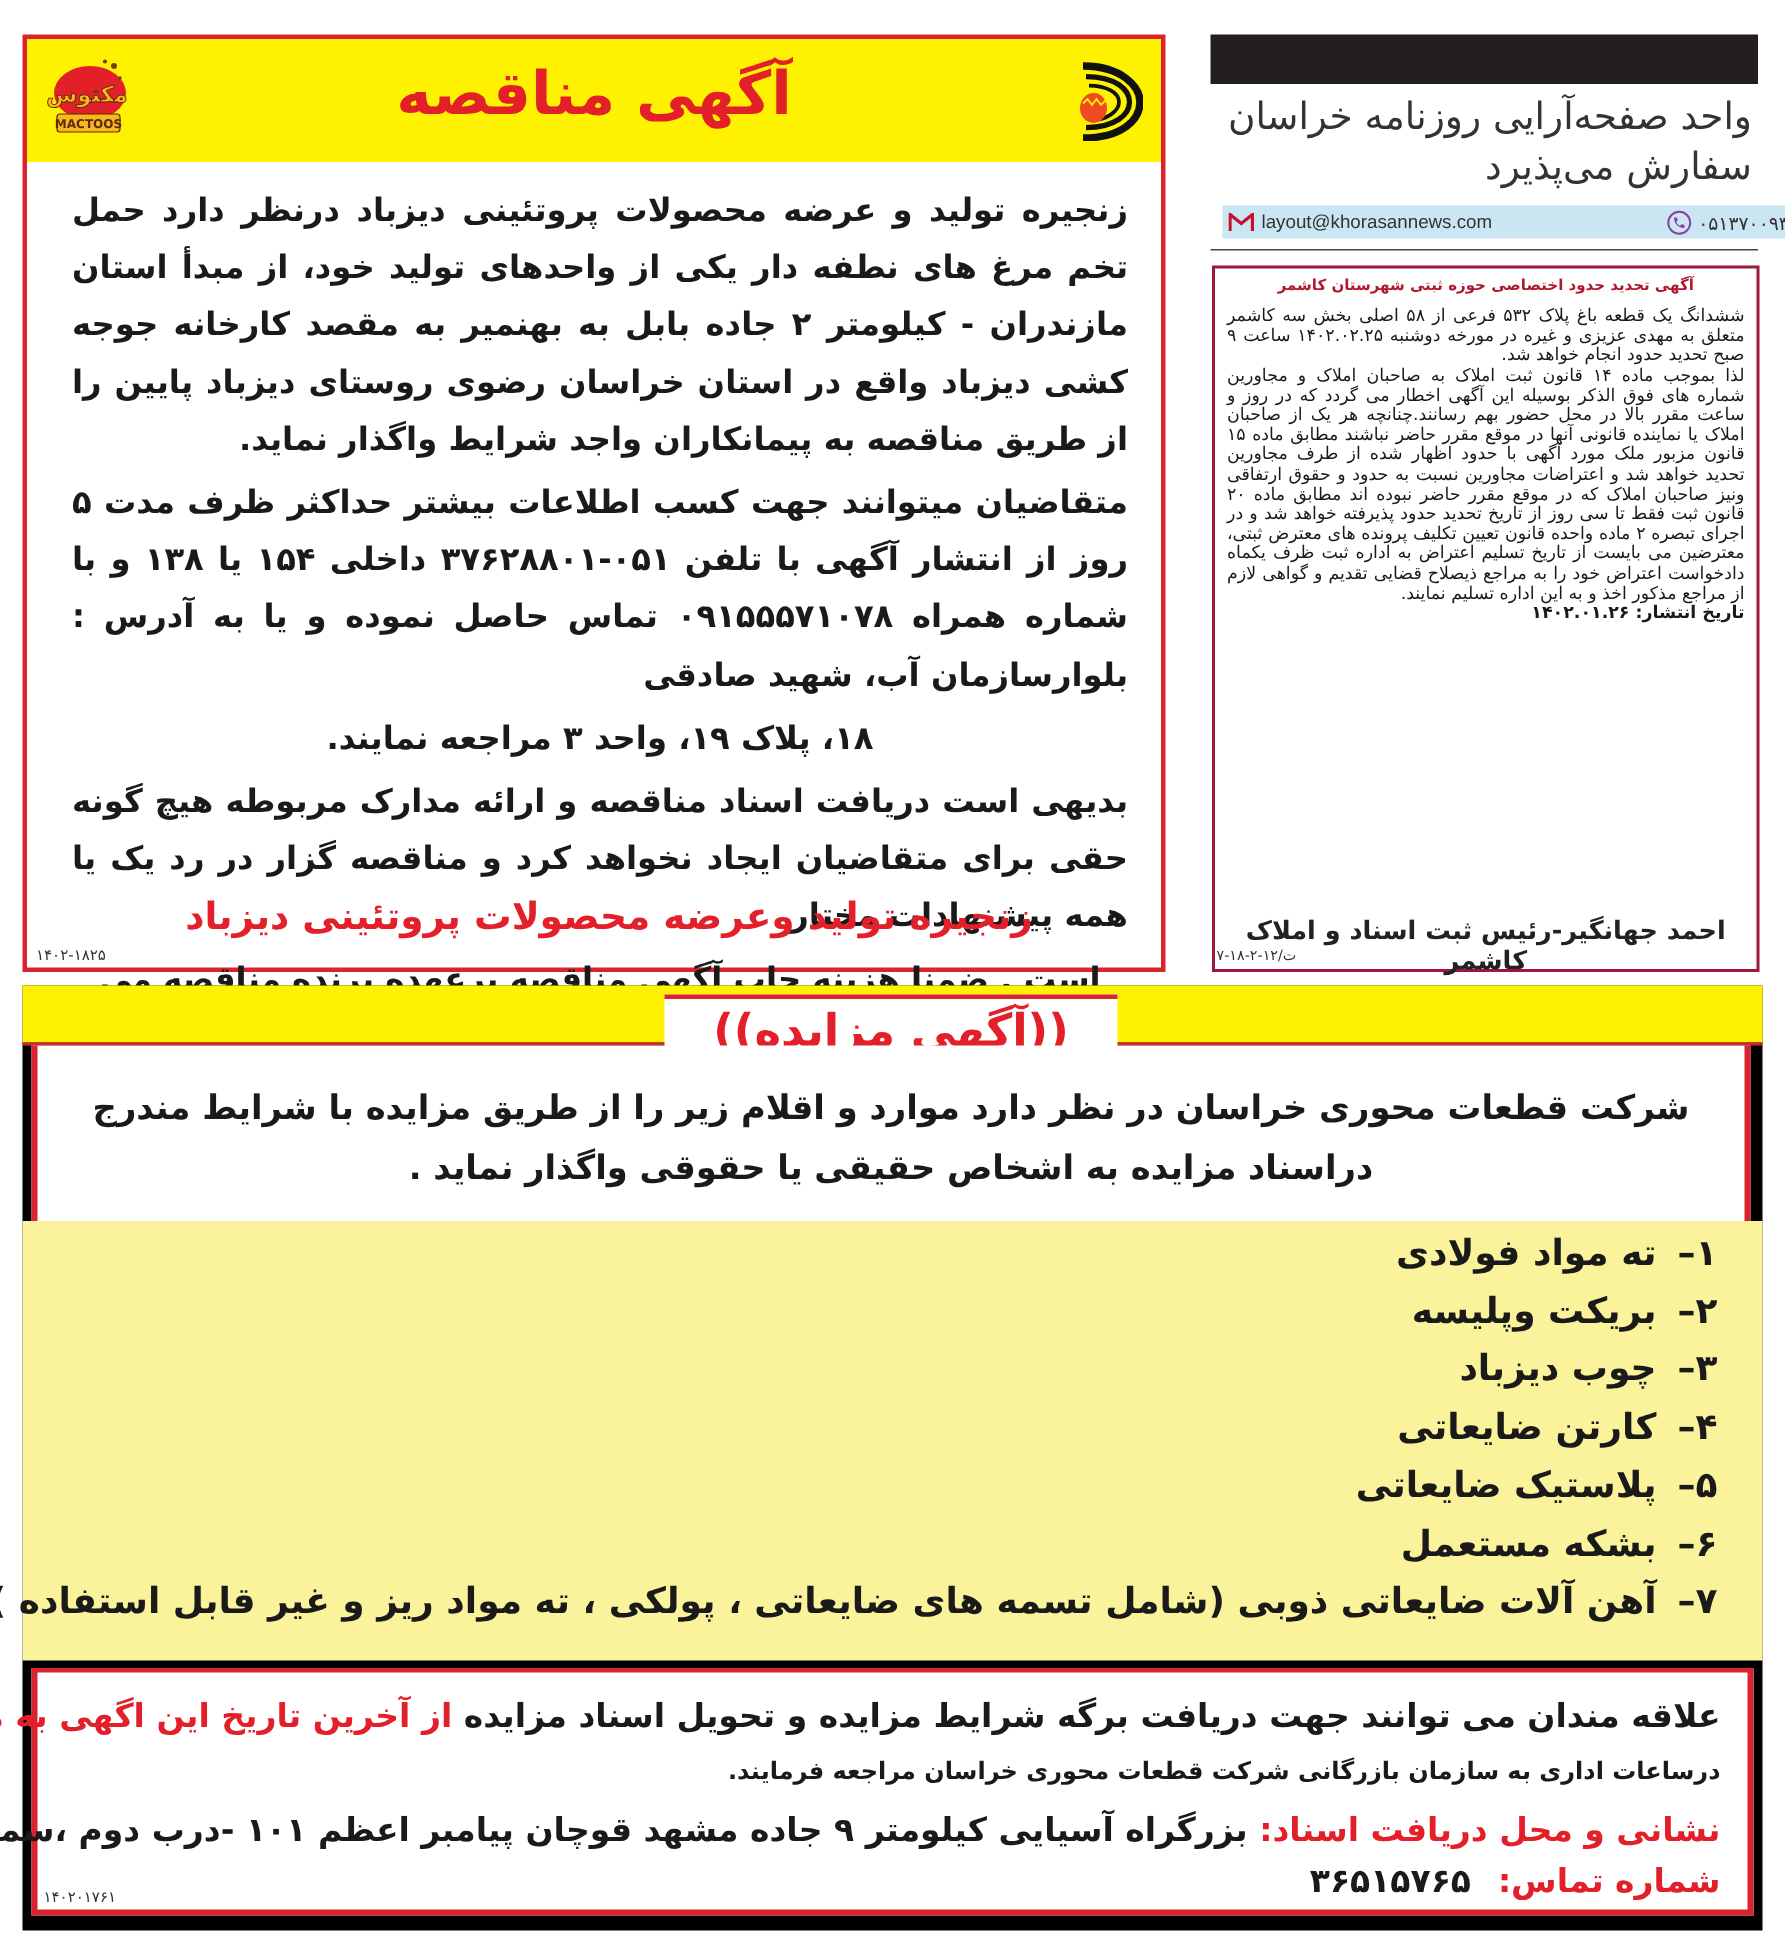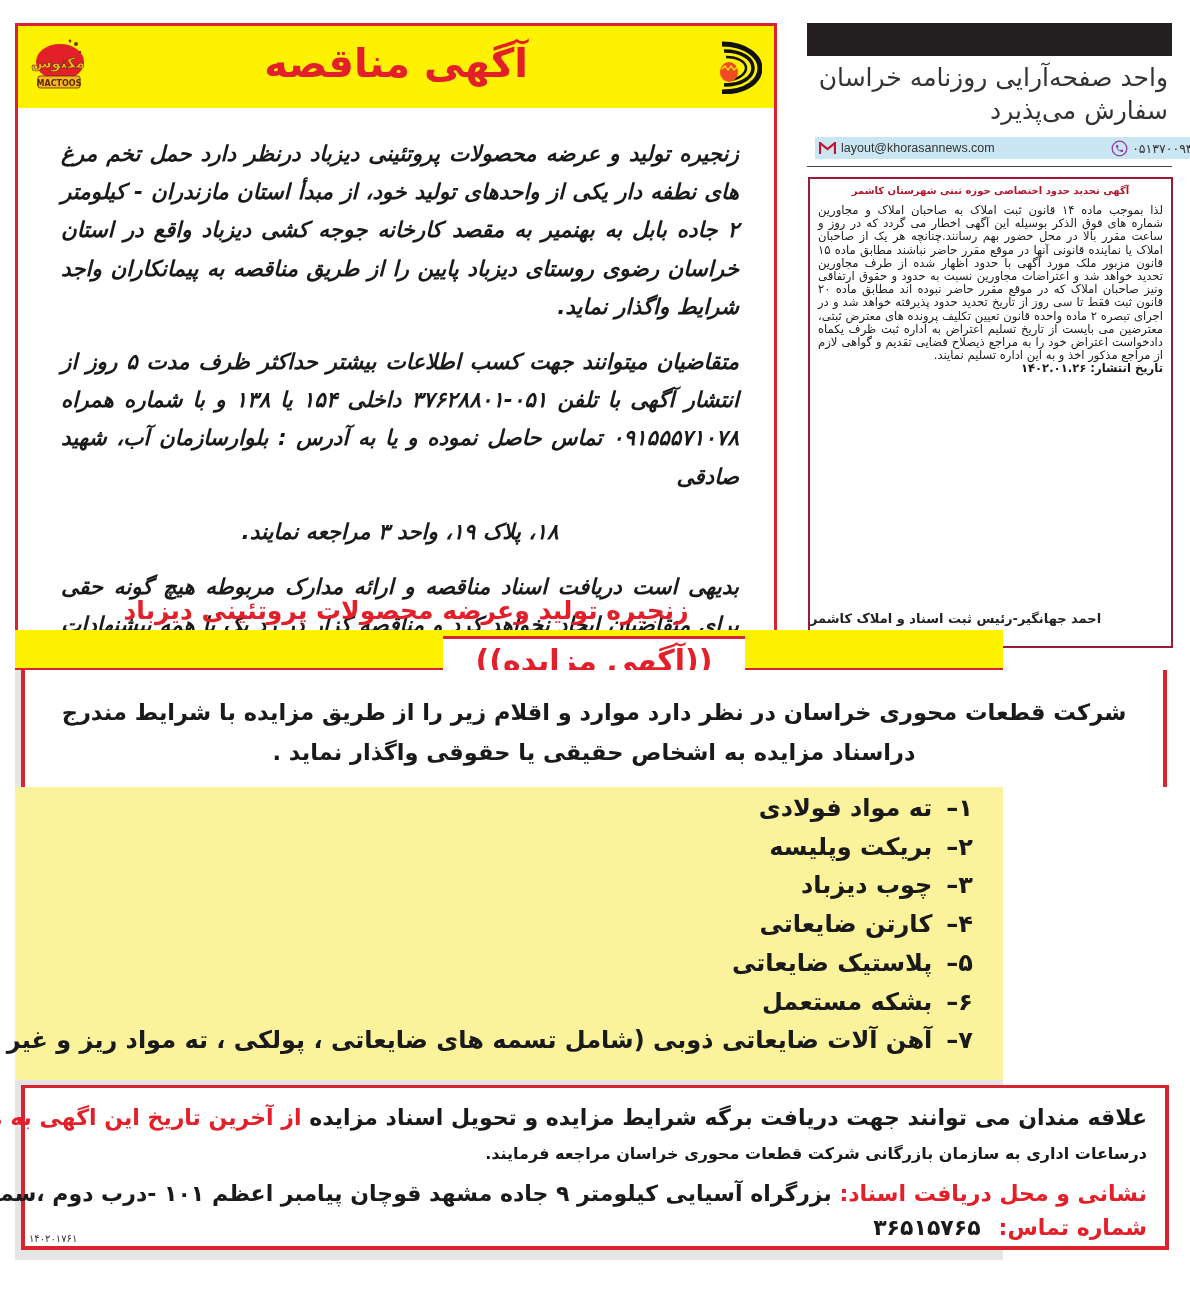--- a/index.html
+++ b/index.html
@@ -6,45 +6,45 @@
   body { width:1190px; height:1304px; background:#ffffff; position:relative; overflow:hidden; font-family:"DejaVu Sans", sans-serif; color:#1a1a1a; }
   .abs { position:absolute; }
 
   
   #tender { left:15px; top:23px; width:762px; height:625px; border:3px solid #d9232e; box-sizing:border-box; background:#fff; }
   #tender .head { position:absolute; left:0; top:0; right:0; height:82px; background:#fff200; }
   #tender .head .title { position:absolute; left:0; right:0; top:14px; text-align:center; font-family:"DejaVu Sans", sans-serif; font-weight:bold; font-size:40px; color:#e3202a; direction:rtl; letter-spacing:-1px; }
   #tender .logo-right { position:absolute; right:12px; top:14px; width:48px; height:54px; }
   #tender .logo-left { position:absolute; left:12px; top:12px; width:56px; height:58px; }
   #tender .body { position:absolute; left:26px; right:18px; top:92px; direction:rtl; text-align:justify; text-align-last:auto; font-family:"DejaVu Sans", sans-serif; font-weight:bold; font-size:21.5px; line-height:38.2px; color:#1a1a1a; }
-  #tender .body p { margin:17px;font-style:italic; }
+  #tender .body p { margin:4px; }
   #tender .body .center { text-align:center; }
   #tender .signature { position:absolute; left:0; right:0; top:570px; text-align:center; direction:rtl; font-weight:bold; font-size:25px; color:#e3202a;margin-left:20px; }
   #tender .code { position:absolute; left:6px; bottom:2px; font-size:10px; color:#333; letter-spacing:0.5px; }
 
   
   #promo { left:807px; top:23px; width:365px; height:140px; }
   #promo .bar { position:absolute; left:0; top:0; width:365px; height:33px; background:#231f20; }
   #promo .line1 { position:absolute; right:4px; top:40px; font-size:25px; direction:rtl; color:#333; font-weight:normal; }
   #promo .line2 { position:absolute; right:4px; top:73px; font-size:25px; direction:rtl; color:#333; }
   #promo .contact { position:absolute; left:8px; top:114px; width:395px; height:22px; background:#c9e6f2; display:flex; align-items:center; justify-content:space-between; padding:0 4px; box-sizing:border-box; font-size:12.5px; color:#333; }
   #promo .contact .email { display:flex; align-items:center; gap:5px; font-family:"Liberation Sans", sans-serif; }
   #promo .contact .phone { display:flex; align-items:center; gap:4px; font-family:"DejaVu Sans", sans-serif; letter-spacing:1px; }
   #promo .rule { position:absolute; left:0; top:143px; width:365px; height:1px; background:#444; }
 
   
   #kashmar { left:808px; top:177px; width:365px; height:471px; border:2px solid #9a1a3a; box-sizing:border-box; background:#fff; }
   #kashmar .ktitle { position:absolute; left:0; right:0; top:6px; text-align:center; direction:rtl; font-size:10px; font-weight:bold; color:#b01830; }
   #kashmar .ktext { position:absolute; left:8px; right:8px; top:25px; direction:rtl; text-align:justify; font-size:11.6px; line-height:13.2px; color:#1a1a1a; }
   #kashmar .ktext p { margin:0; }
-  #kashmar .ksign { position:absolute; left:0; right:0; top:432px; text-align:left; direction:rtl; font-size:13px; font-weight:bold; color:#222; }
+  #kashmar .ksign { position:absolute; left:0; right:0; top:432px; text-align:center; direction:rtl; font-size:17px; font-weight:bold; color:#222; }
   #kashmar .kcode { position:absolute; left:1px; bottom:3px; font-size:9.5px; color:#333; }
 
   
-  #auction { left:15px; top:630px; width:988px; height:630px; background:#e5e5e5; }
+  #auction { left:15px; top:657px; width:1160px; height:630px; background:#000000; }
   #auction .topband { position:absolute; left:0; top:0; width:100%; height:38px; background:#fff200; }
   #auction .topline { position:absolute; left:0; top:38px; width:100%; height:2px; background:#d9232e; }
   #auction .tab { position:absolute; left:428px; top:6px; width:302px; height:50px; background:#fff; border-top:3px solid #d9232e; box-sizing:border-box; }
   #auction .tab .ttl { position:absolute; left:0; right:0; top:4px; text-align:center; direction:rtl; font-size:30px; font-weight:bold; color:#e3202a; }
   #auction .intro { position:absolute; left:6px; top:40px; width:1146px; height:117px; background:#fff; border-left:4px solid #d9232e; border-right:4px solid #d9232e; box-sizing:border-box; }
   #auction .intro .txt { position:absolute; left:22px; right:22px; top:22px; direction:rtl; text-align:center; font-size:22.5px; font-weight:bold; line-height:40px; color:#1a1a1a; }
   #auction .items { position:absolute; left:0; top:157px; width:100%; height:293px; background:#fbf29c; }
   #auction .items ol { list-style:none; margin:0; padding:0; position:absolute; right:30px; top:2px; direction:rtl; }
   #auction .items li { font-size:24px; font-weight:bold; line-height:38.7px; color:#1a1a1a; white-space:nowrap; }
   #auction .items li .num { display:inline-block; margin-left:14px; }
@@ -112,20 +112,21 @@
       </svg>
       <span>۰۵۱۳۷۰۰۹۳۹۰</span>
     </span>
   </div>
   <div class="rule"></div>
 </section>
 
 <section id="kashmar" class="abs">
   <div class="ktitle">آگهی تحدید حدود اختصاصی حوزه ثبتی شهرستان کاشمر</div>
   <div class="ktext">
+    <p>ششدانگ یک قطعه باغ پلاک ۵۳۲ فرعی از ۵۸ اصلی بخش سه کاشمر متعلق به مهدی عزیزی و غیره در مورخه دوشنبه ۱۴۰۲.۰۲.۲۵ ساعت ۹ صبح تحدید حدود انجام خواهد شد.</p>
     <p>لذا بموجب ماده ۱۴ قانون ثبت املاک به صاحبان املاک و مجاورین شماره های فوق الذکر بوسیله این آگهی اخطار می گردد که در روز و ساعت مقرر بالا در محل حضور بهم رسانند.چنانچه هر یک از صاحبان املاک یا نماینده قانونی آنها در موقع مقرر حاضر نباشند مطابق ماده ۱۵ قانون مزبور ملک مورد آگهی با حدود اظهار شده از طرف مجاورین تحدید خواهد شد و اعتراضات مجاورین نسبت به حدود و حقوق ارتفاقی ونیز صاحبان املاک که در موقع مقرر حاضر نبوده اند مطابق ماده ۲۰ قانون ثبت فقط تا سی روز از تاریخ تحدید حدود پذیرفته خواهد شد و در اجرای تبصره ۲ ماده واحده قانون تعیین تکلیف پرونده های معترض ثبتی، معترضین می بایست از تاریخ تسلیم اعتراض به اداره ثبت ظرف یکماه دادخواست اعتراض خود را به مراجع ذیصلاح قضایی تقدیم و گواهی لازم از مراجع مذکور اخذ و به این اداره تسلیم نمایند.</p>
     <p style="font-weight:bold;">تاریخ انتشار: ۱۴۰۲.۰۱.۲۶</p>
   </div>
   <div class="ksign">احمد جهانگیر-رئیس ثبت اسناد و املاک کاشمر</div>
   <div class="kcode">ت/۱۲-۲-۱۸-۷</div>
 </section>
 
 <section id="auction" class="abs">
   <div class="topband"></div>
   <div class="topline"></div>

